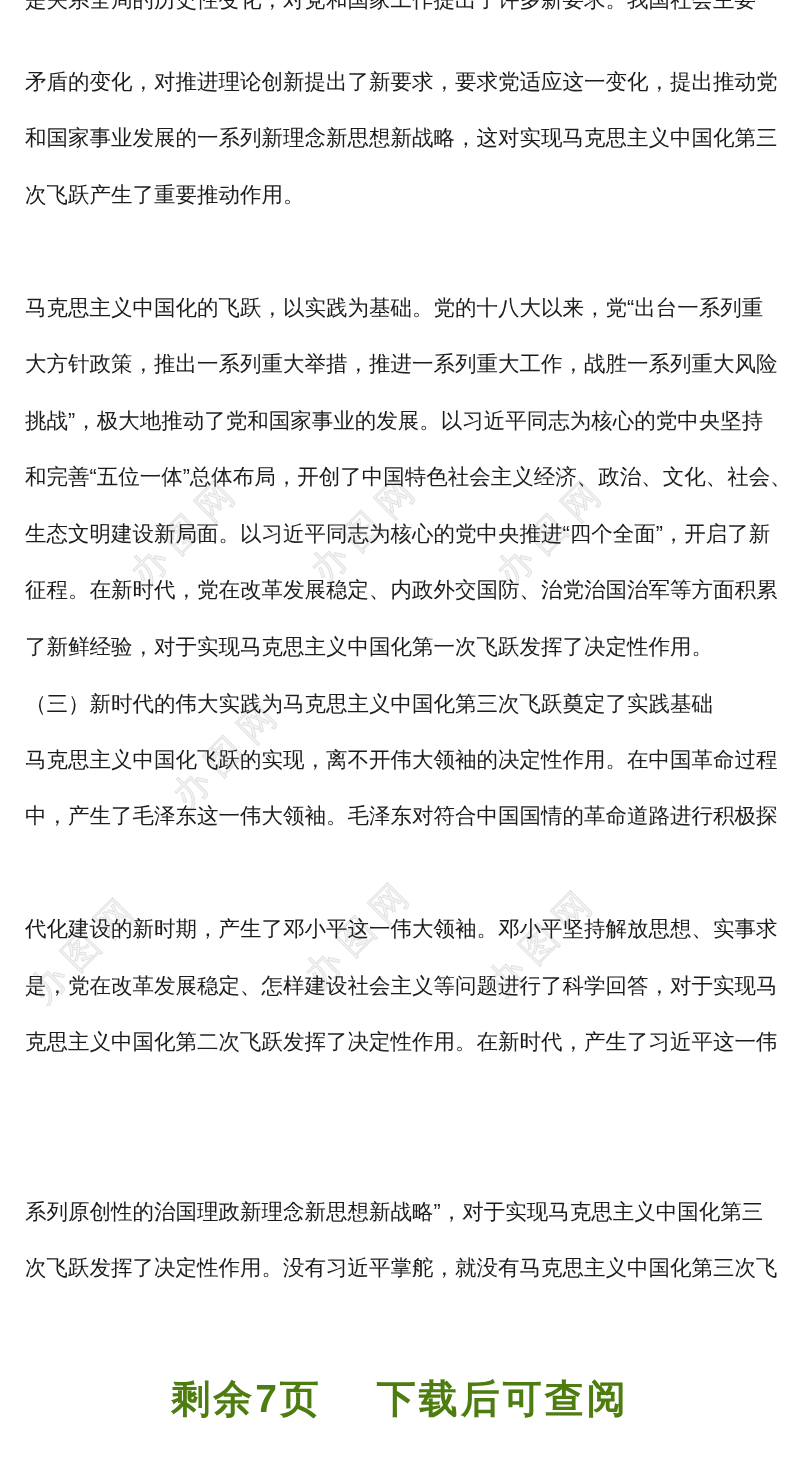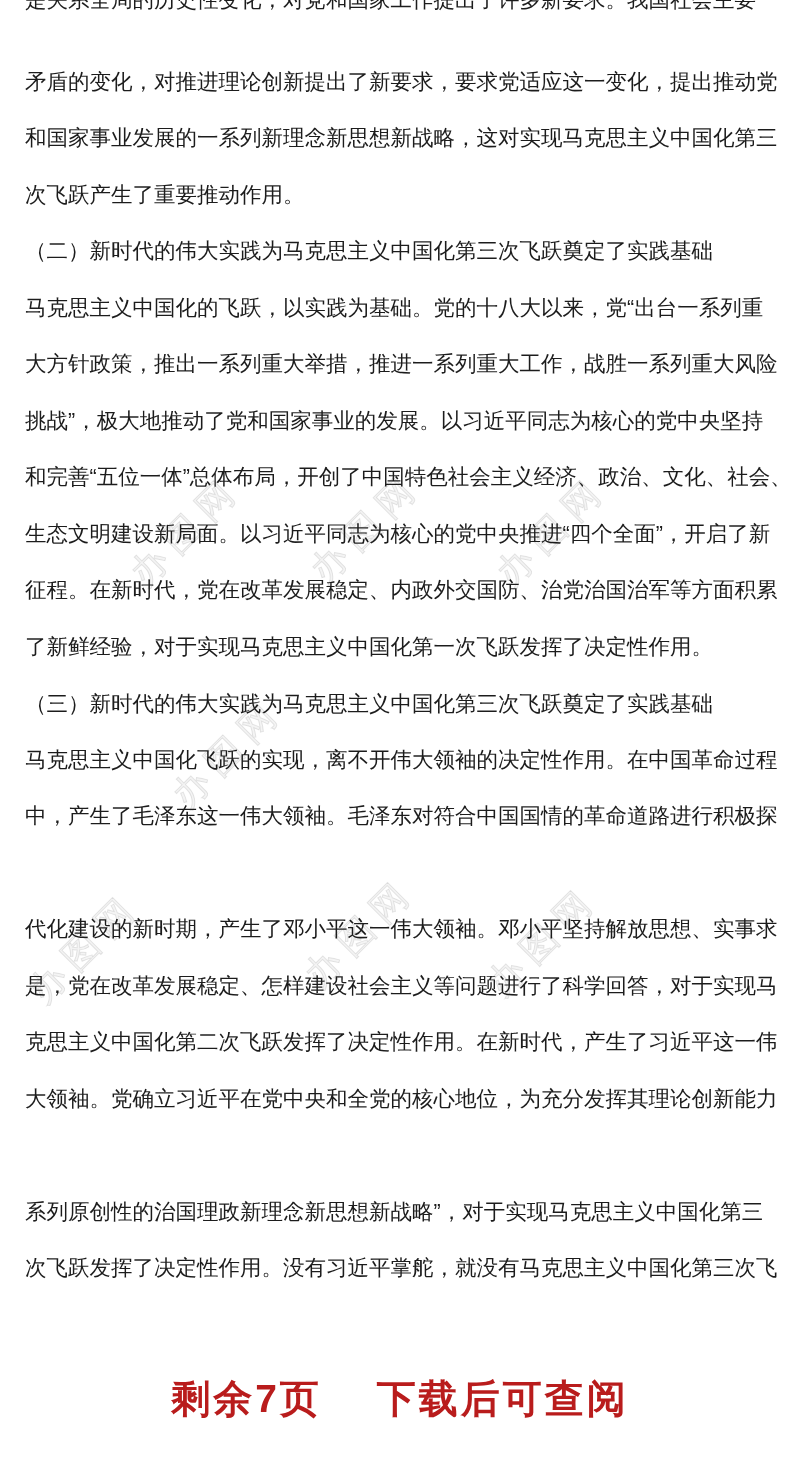--- a/index.html
+++ b/index.html
@@ -35,21 +35,21 @@
   }
   .footer {
     position: absolute;
     top: 1372px;
     left: 0;
     width: 800px;
     text-align: center;
     font-size: 39px;
     font-weight: 700;
     letter-spacing: 3px;
-    color: #b91c1c;
+    color: #4d7c0f;
     white-space: nowrap;
   }
   .footer .hint { margin-left: 55px; }
 </style>
 </head>
 <body>
 
 <div class="page">
 
   <div class="wm-layer">
@@ -59,35 +59,33 @@
     <span class="wm" style="left:228px; top:753px;">办图网</span>
     <span class="wm" style="left:85px;  top:948px;">办图网</span>
     <span class="wm" style="left:360px; top:933px;">办图网</span>
     <span class="wm" style="left:543px; top:941px;">办图网</span>
   </div>
 
   <div class="tl" style="top:-14px">是关系全局的历史性变化，对党和国家工作提出了许多新要求。我国社会主要</div>
   <div class="tl" style="top:68px">矛盾的变化，对推进理论创新提出了新要求，要求党适应这一变化，提出推动党</div>
   <div class="tl" style="top:181px">次飞跃产生了重要推动作用。</div>
   <div class="tl" style="top:124px">和国家事业发展的一系列新理念新思想新战略，这对实现马克思主义中国化第三</div>
-  <div class="tl" style="top:237px">（二）新时代的伟大实践为马克思主义中国化第三次飞跃奠定了实践基础</div>
   <div class="tl" style="top:294px">马克思主义中国化的飞跃，以实践为基础。党的十八大以来，党“出台一系列重</div>
   <div class="tl" style="top:350px">大方针政策，推出一系列重大举措，推进一系列重大工作，战胜一系列重大风险</div>
   <div class="tl" style="top:407px">挑战”，极大地推动了党和国家事业的发展。以习近平同志为核心的党中央坚持</div>
   <div class="tl" style="top:463px">和完善“五位一体”总体布局，开创了中国特色社会主义经济、政治、文化、社会、</div>
   <div class="tl" style="top:520px">生态文明建设新局面。以习近平同志为核心的党中央推进“四个全面”，开启了新</div>
   <div class="tl" style="top:576px">征程。在新时代，党在改革发展稳定、内政外交国防、治党治国治军等方面积累</div>
   <div class="tl" style="top:633px">了新鲜经验，对于实现马克思主义中国化第一次飞跃发挥了决定性作用。</div>
   <div class="tl" style="top:690px">（三）新时代的伟大实践为马克思主义中国化第三次飞跃奠定了实践基础</div>
   <div class="tl" style="top:746px">马克思主义中国化飞跃的实现，离不开伟大领袖的决定性作用。在中国革命过程</div>
   <div class="tl" style="top:802px">中，产生了毛泽东这一伟大领袖。毛泽东对符合中国国情的革命道路进行积极探</div>
   <div class="tl" style="top:915px">代化建设的新时期，产生了邓小平这一伟大领袖。邓小平坚持解放思想、实事求</div>
   <div class="tl" style="top:972px">是，党在改革发展稳定、怎样建设社会主义等问题进行了科学回答，对于实现马</div>
   <div class="tl" style="top:1028px">克思主义中国化第二次飞跃发挥了决定性作用。在新时代，产生了习近平这一伟</div>
-  <div class="tl" style="top:1085px">大领袖。党确立习近平在党中央和全党的核心地位，为充分发挥其理论创新能力</div>
   <div class="tl" style="top:1198px">系列原创性的治国理政新理念新思想新战略”，对于实现马克思主义中国化第三</div>
   <div class="tl" style="top:1254px">次飞跃发挥了决定性作用。没有习近平掌舵，就没有马克思主义中国化第三次飞</div>
 
   <div class="footer">
     <span>剩余7页</span><span class="hint">下载后可查阅</span>
   </div>
 
 </div>
 
 </body></html>

